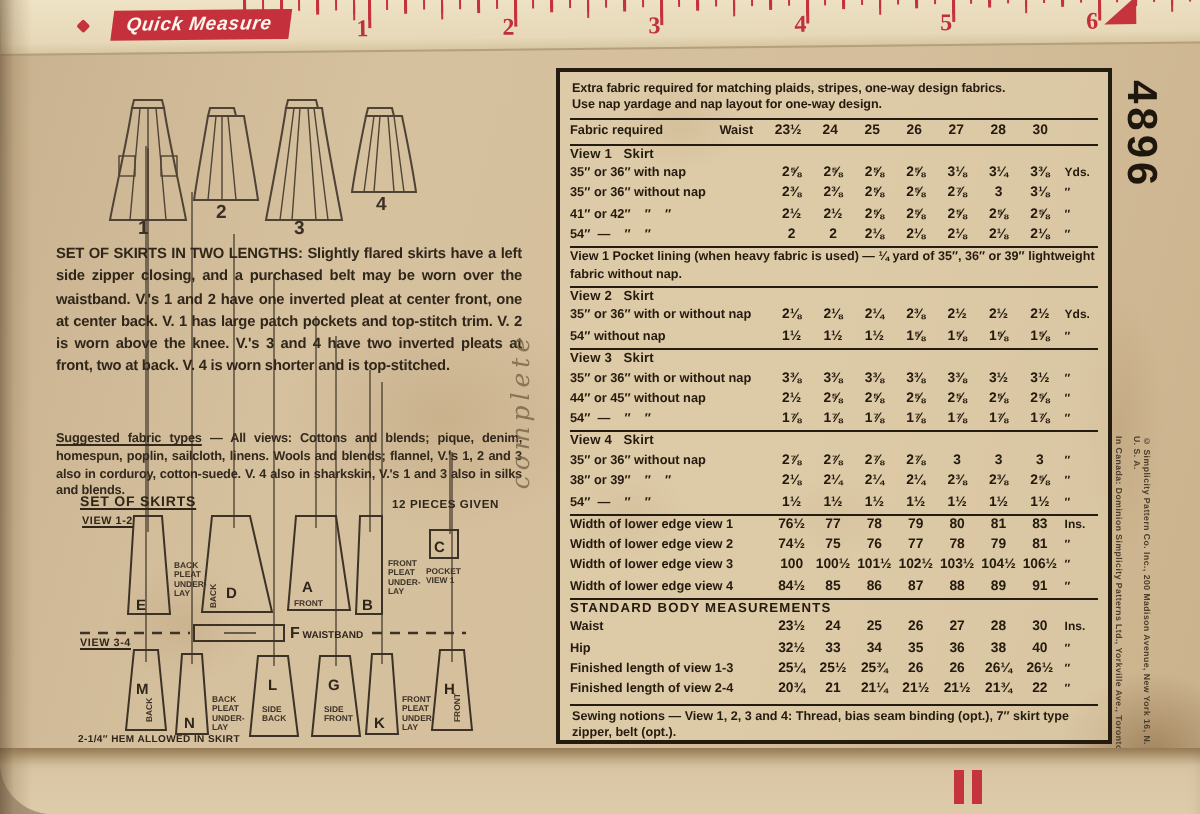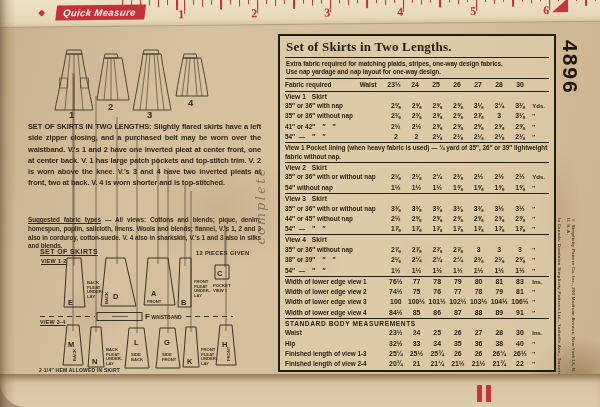--- a/index.html
+++ b/index.html
@@ -194,21 +194,20 @@
   <div id="fabric-types"><b style="text-decoration:underline;">Suggested fabric types</b><span> — All views: Cottons and blends; pique, denim, homespun, poplin, sailcloth, linens. Wools and blends; flannel, V.'s 1, 2 and 3 also in corduroy, cotton-suede. V. 4 also in sharkskin, V.'s 1 and 3 also in silks and blends.</span></div>
 
   <span id="set-heading">SET OF SKIRTS</span>
   <span id="pieces-note">12 PIECES GIVEN</span>
   <span class="view-label" style="left:41px;top:258px;">VIEW 1-2</span>
   <span class="view-label" style="left:40px;top:319px;">VIEW 3-4</span>
   <span id="waistband-label"><b>F</b> <span>WAISTBAND</span></span>
   <span id="hem-note">2-1/4″ HEM ALLOWED IN SKIRT</span>
 
   <div id="tablebox">
-    <div id="tbl-title">Set of Skirts in Two Lengths.</div>
     <div id="tbl-notes">
       <div class="tbl-note">Extra fabric required for matching plaids, stripes, one-way design fabrics.</div>
       <div class="tbl-note">Use nap yardage and nap layout for one-way design.</div>
     </div>
     <div class="trow" id="tbl-header">
       <span class="lbl"><span>Fabric required</span><span class="waist">Waist</span></span>
       <span id="size-cells" style="display:flex;">
           <span class="val">23½</span>
           <span class="val">24</span>
           <span class="val">25</span>

